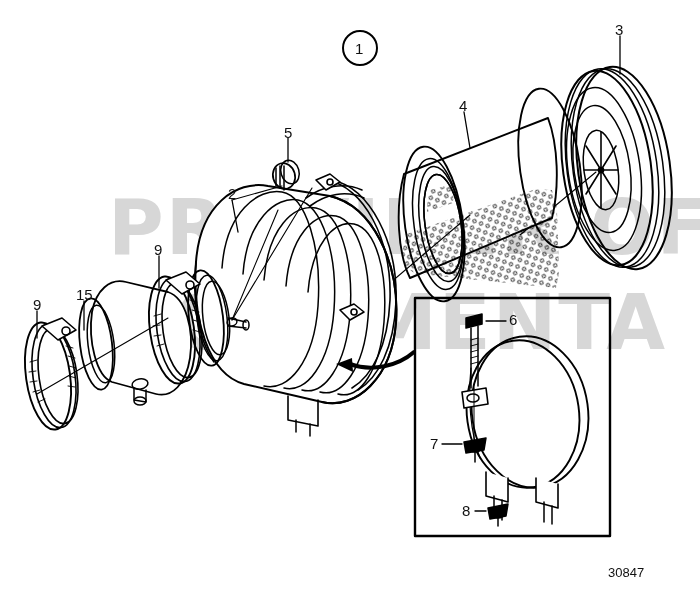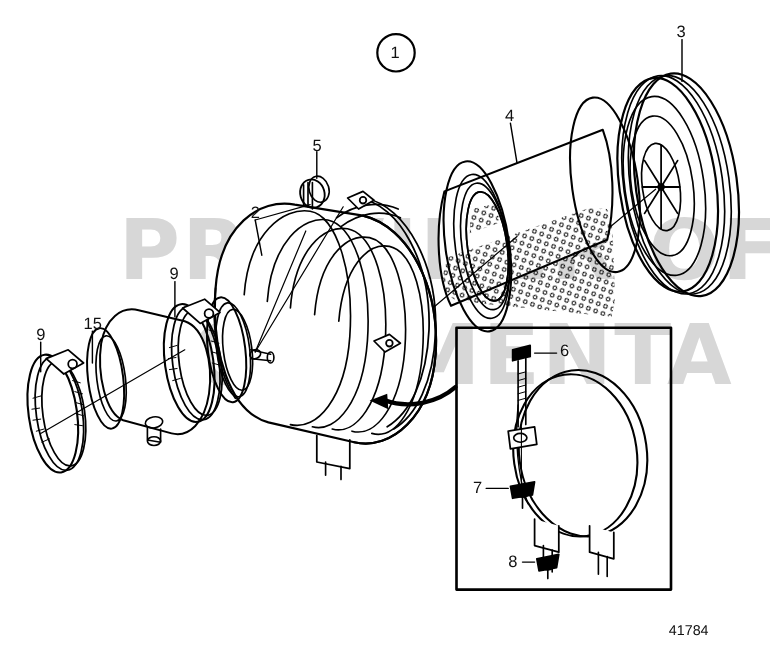--- a/index.html
+++ b/index.html
@@ -269,15 +269,15 @@
   <div class="lbl" style="left:615px;top:22px;">3</div>
   <div class="lbl" style="left:459px;top:98px;">4</div>
   <div class="lbl" style="left:284px;top:125px;">5</div>
   <div class="lbl" style="left:509px;top:312px;">6</div>
   <div class="lbl" style="left:430px;top:436px;">7</div>
   <div class="lbl" style="left:462px;top:503px;">8</div>
   <div class="lbl" style="left:33px;top:297px;">9</div>
   <div class="lbl" style="left:154px;top:242px;">9</div>
   <div class="lbl" style="left:76px;top:287px;">15</div>
 
-  <div class="partno" style="left:608px;top:565px;">41784</div>
+  <div class="partno" style="left:608px;top:565px;">30847</div>
 
 </div>
 
 </body></html>

